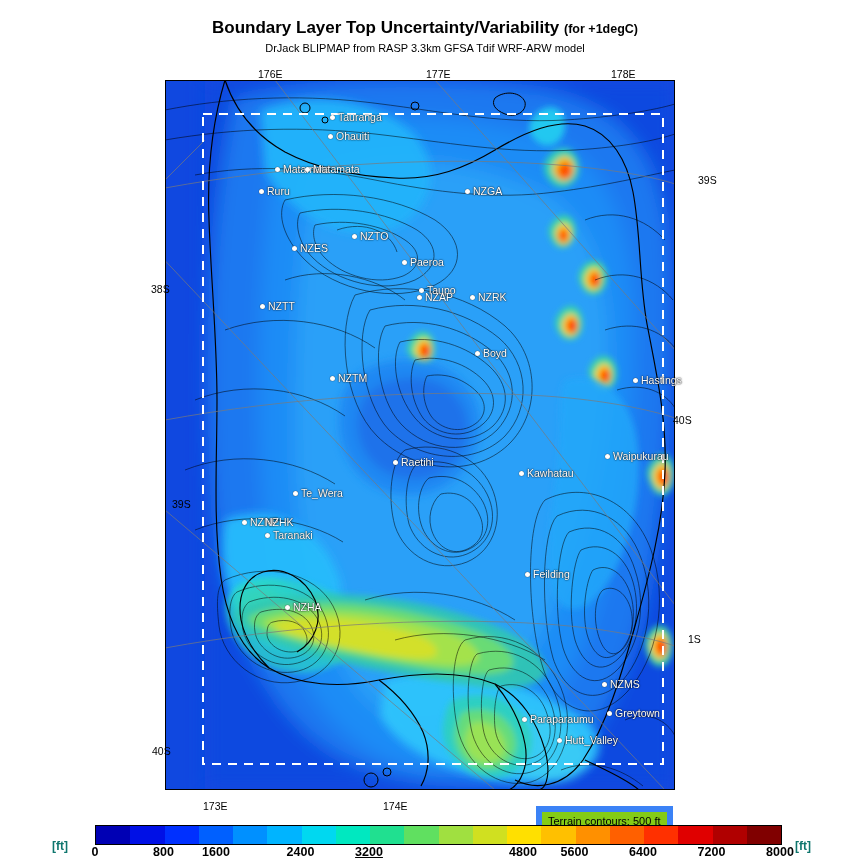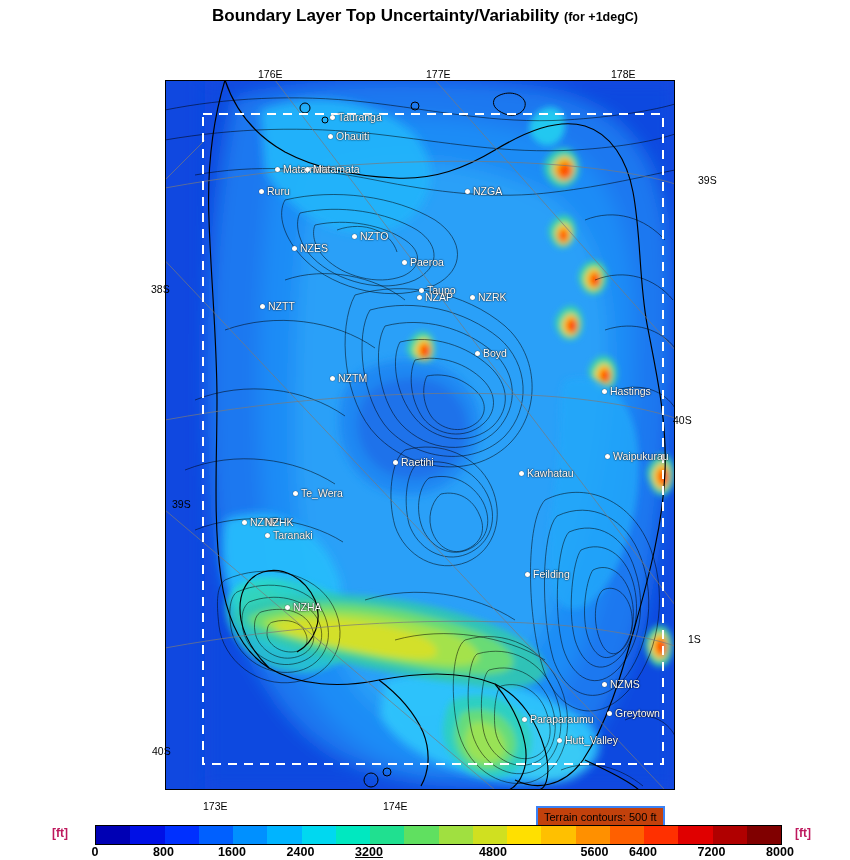--- a/index.html
+++ b/index.html
@@ -15,21 +15,21 @@
     overflow: hidden;
   }
   .title-block {
     position: absolute;
     top: 0;
     left: 0;
     width: 850px;
     text-align: center;
   }
   .title-line1 {
-    margin-top: 6px;
+    margin-top: 18px;
     font-size: 17px;
     font-weight: bold;
     color: #000;
     letter-spacing: 0px;
   }
   .title-line1 .paren {
     font-size: 12.5px;
     font-weight: bold;
   }
   .title-line2 {
@@ -81,40 +81,40 @@
     margin-right: 3px;
     vertical-align: middle;
     box-shadow: 0 0 1px #000;
   }
   .place .txt { vertical-align: middle; }
   
   #terrain-note {
     position: absolute;
     left: 536px;
     top: 806px;
-    border: 2px solid #3b82f6;
-    background: #c2410c;
+    border: 6px solid #3b82f6;
+    background: #84cc16;
     font-size: 11px;
     padding: 3px 6px 4px 6px;
     color: #000;
   }
   
   #colorbar-wrap {
     position: absolute;
     left: 0;
     top: 823px;
     width: 850px;
     height: 37px;
   }
   #cb-unit-left, #cb-unit-right {
     position: absolute;
-    top: 3px;
+    top: 16px;
     font-size: 12px;
     font-weight: bold;
-    color: #be185d;
+    color: #0f766e;
   }
   #cb-unit-left { left: 52px; }
   #cb-unit-right { left: 795px; }
   #cb-bar {
     position: absolute;
     left: 95px;
     top: 2px;
     width: 685px;
     height: 18px;
     border: 1px solid #000;
@@ -132,20 +132,21 @@
   }
 </style>
 </head>
 <body>
 
 <div class="title-block">
   <div class="title-line1">
     <span>Boundary Layer Top Uncertainty/Variability</span>
     <span class="paren">(for +1degC)</span>
   </div>
+  <div class="title-line3">DrJack BLIPMAP from RASP 3.3km GFSA Tdif WRF-ARW model</div>
 </div>
 
 <div id="map-panel">
   <svg id="map-svg" width="510" height="710" viewBox="0 0 510 710">
     <defs>
       <clipPath id="panelclip">
           <rect x="0" y="0" width="510" height="710"></rect>
         </clipPath>
       <filter id="blur1">
           <feGaussianBlur stdDeviation="5"></feGaussianBlur>
@@ -394,21 +395,21 @@
 <div class="place" style="left:465px; top:184px;"><span class="dot"></span><span class="txt">NZGA</span></div>
 <div class="place" style="left:352px; top:229px;"><span class="dot"></span><span class="txt">NZTO</span></div>
 <div class="place" style="left:402px; top:218px;margin-top:37px;"><span class="dot"></span><span class="txt">Paeroa</span></div>
 <div class="place" style="left:292px; top:241px;"><span class="dot"></span><span class="txt">NZES</span></div>
 <div class="place" style="left:419px; top:283px;"><span class="dot"></span><span class="txt">Taupo</span></div>
 <div class="place" style="left:260px; top:299px;"><span class="dot"></span><span class="txt">NZTT</span></div>
 <div class="place" style="left:417px; top:290px;"><span class="dot"></span><span class="txt">NZAP</span></div>
 <div class="place" style="left:470px; top:290px;"><span class="dot"></span><span class="txt">NZRK</span></div>
 <div class="place" style="left:475px; top:346px;"><span class="dot"></span><span class="txt">Boyd</span></div>
 <div class="place" style="left:330px; top:371px;"><span class="dot"></span><span class="txt">NZTM</span></div>
-<div class="place" style="left:602px; top:384px;"><span class="dot"></span><span class="txt">Hastings</span></div>
+<div class="place" style="left:602px; top:373px;padding-left:31px;"><span class="dot"></span><span class="txt">Hastings</span></div>
 <div class="place" style="left:605px; top:449px;"><span class="dot"></span><span class="txt">Waipukurau</span></div>
 <div class="place" style="left:393px; top:455px;"><span class="dot"></span><span class="txt">Raetihi</span></div>
 <div class="place" style="left:519px; top:466px;"><span class="dot"></span><span class="txt">Kawhatau</span></div>
 <div class="place" style="left:293px; top:486px;"><span class="dot"></span><span class="txt">Te_Wera</span></div>
 <div class="place" style="left:242px; top:515px;"><span class="dot"></span><span class="txt">NZNP</span></div>
 <div class="place" style="left:265px; top:515px;"><span class="txt">NZHK</span></div>
 <div class="place" style="left:265px; top:528px;"><span class="dot"></span><span class="txt">Taranaki</span></div>
 <div class="place" style="left:285px; top:600px;"><span class="dot"></span><span class="txt">NZHA</span></div>
 <div class="place" style="left:525px; top:567px;"><span class="dot"></span><span class="txt">Feilding</span></div>
 <div class="place" style="left:602px; top:677px;"><span class="dot"></span><span class="txt">NZMS</span></div>
@@ -439,23 +440,23 @@
       <div style="background: rgb(255, 144, 0);"></div>
       <div style="background: rgb(255, 96, 0);"></div>
       <div style="background: rgb(255, 48, 0);"></div>
       <div style="background: rgb(224, 0, 0);"></div>
       <div style="background: rgb(176, 0, 0);"></div>
       <div style="background: rgb(128, 0, 0);"></div>
     </div>
   <div id="cb-ticks">
       <div class="cb-tick" style="left: 95px;">0</div>
       <div class="cb-tick" style="left: 163.5px;">800</div>
-      <div class="cb-tick" style="left: 232px; text-align: right;">1600</div>
+      <div class="cb-tick" style="left: 216px; text-align: right;">1600</div>
       <div class="cb-tick" style="left: 300.5px;">2400</div>
       <div class="cb-tick" style="left: 369px; text-decoration: underline;">3200</div>
       <div class="cb-tick" style="left: 448px; margin-top: 16px;">4000</div>
-      <div class="cb-tick" style="left: 493px;">4800</div>
-      <div class="cb-tick" style="left: 574.5px; margin-left: 20px;">5600</div>
+      <div class="cb-tick" style="left: 523px;">4800</div>
+      <div class="cb-tick" style="left: 574.5px;">5600</div>
       <div class="cb-tick" style="left: 643px;">6400</div>
       <div class="cb-tick" style="left: 711.5px;">7200</div>
       <div class="cb-tick" style="left: 780px;">8000</div>
     </div>
 </div>
 
 </body></html>

